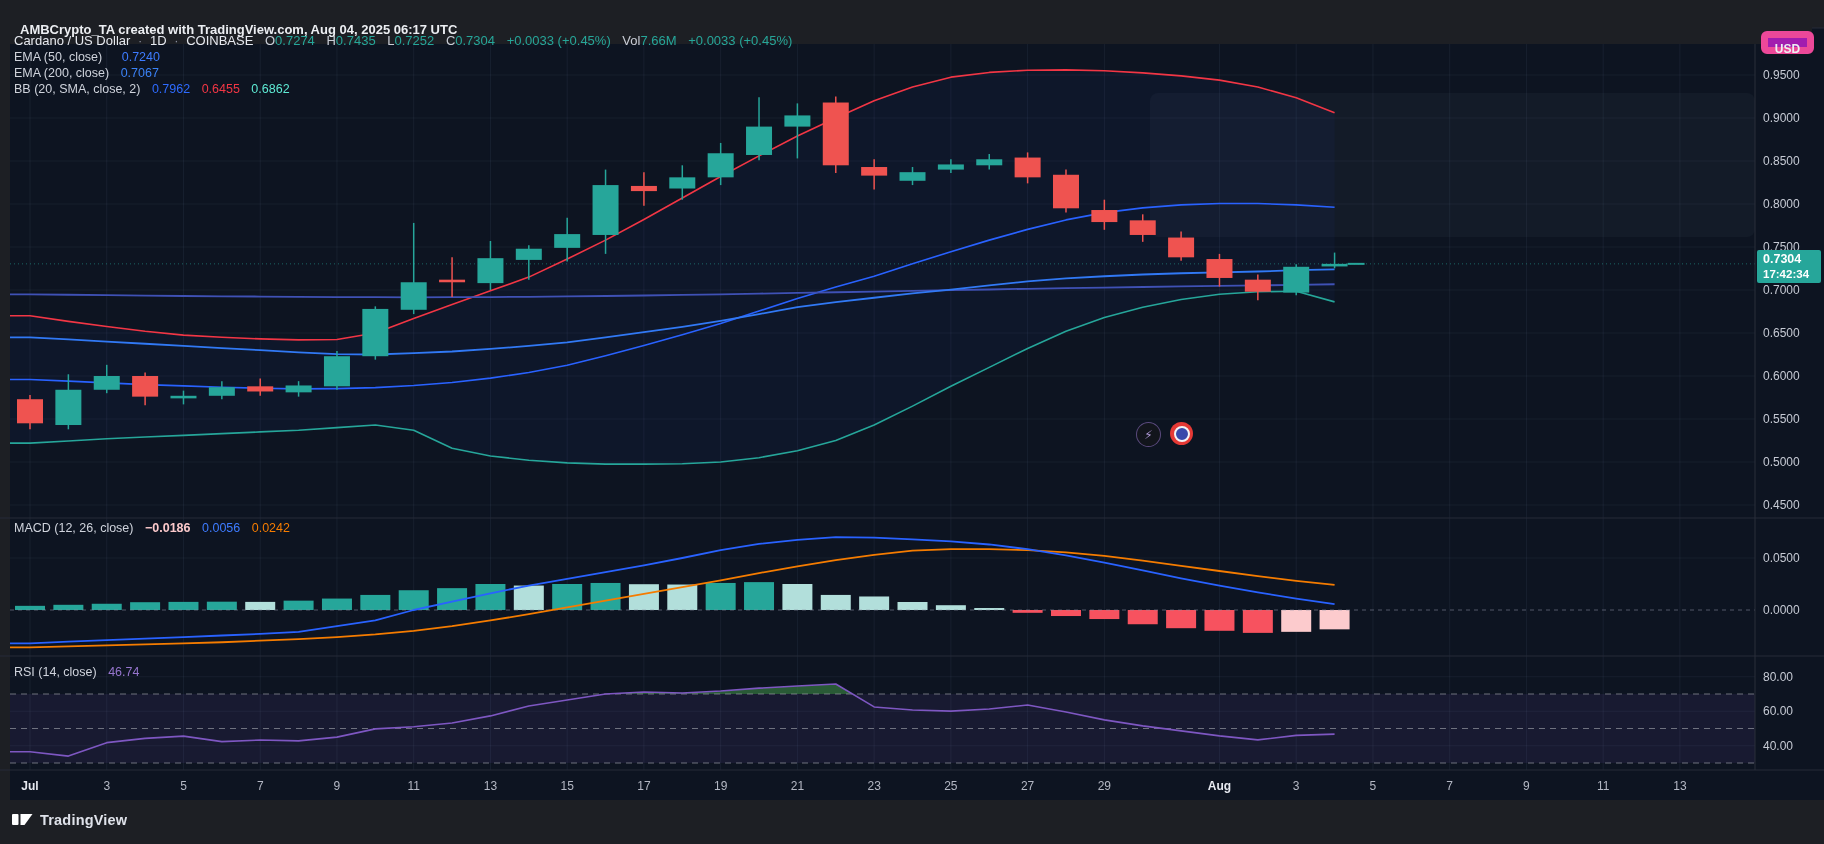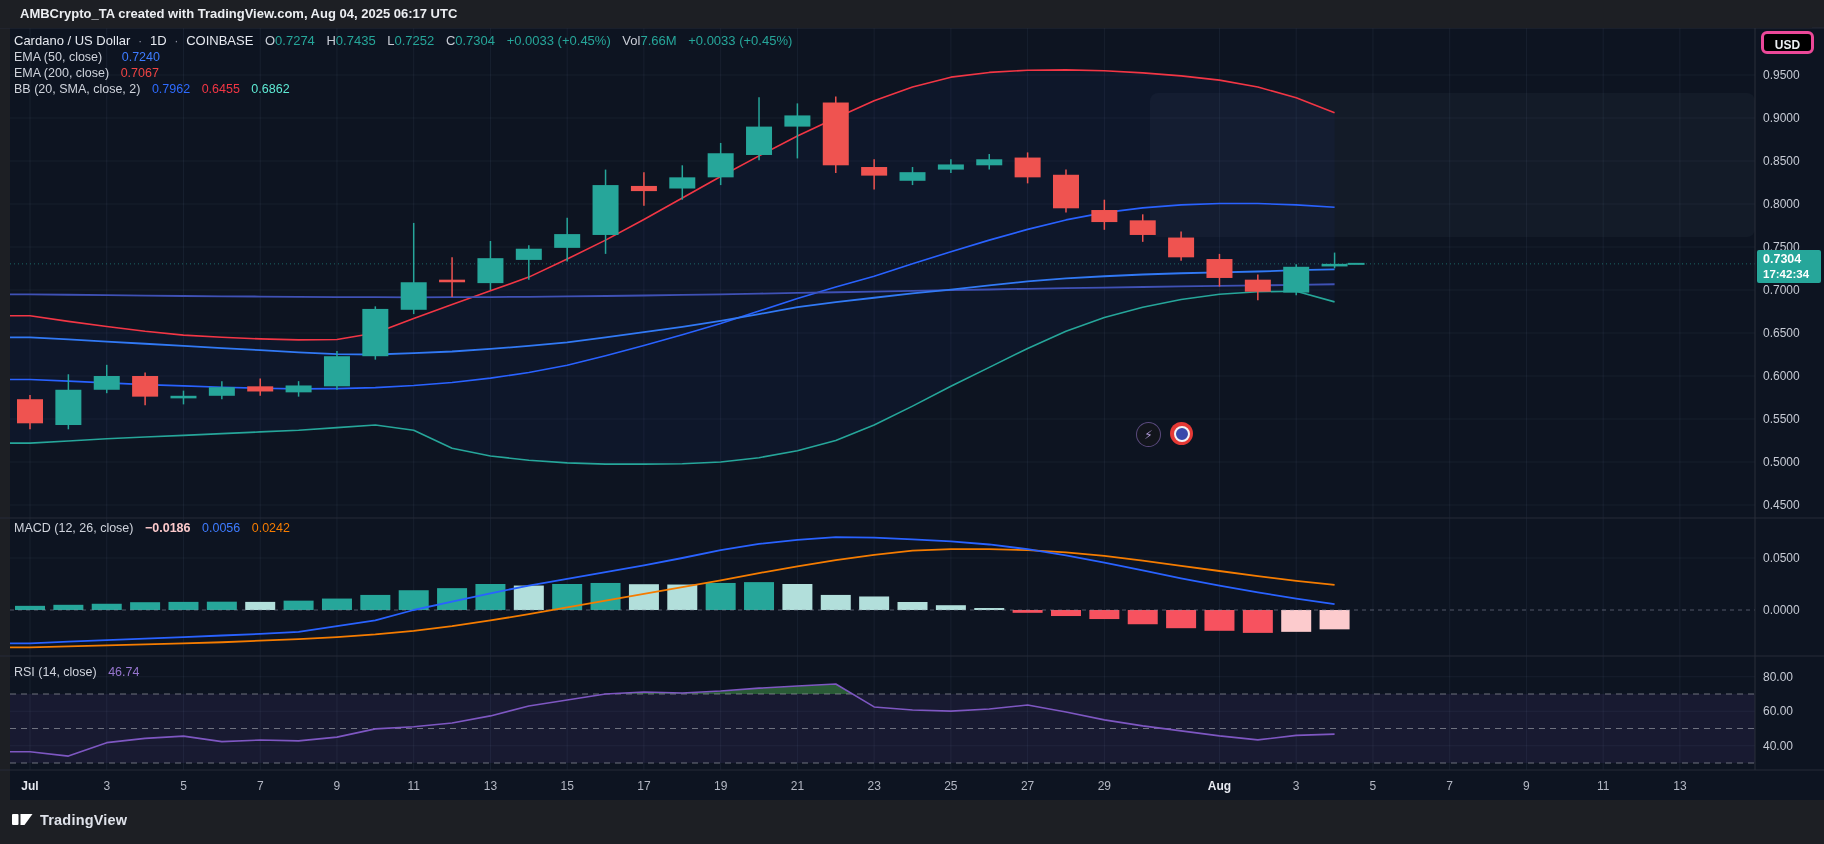--- a/index.html
+++ b/index.html
@@ -1,40 +1,40 @@
 <!DOCTYPE html>
 <html><head>
 <meta charset="utf-8">
 <style>
   html,body{margin:0;padding:0;background:#1d1f24;width:1824px;height:844px;overflow:hidden;
     font-family:"Liberation Sans","DejaVu Sans",sans-serif;-webkit-font-smoothing:antialiased;}
   #stage{position:relative;width:1824px;height:844px;}
-  .top-strip{position:absolute;left:0;top:0;width:1812px;height:28px;background:#1d1f24;}
+  .top-strip{position:absolute;left:0;top:16px;width:1812px;height:28px;background:#1d1f24;}
   .top-strip span{display:inline-block;margin-left:20px;line-height:28px;font-size:13px;font-weight:700;color:#eceef2;}
   #chart-svg{position:absolute;left:0;top:0;}
   .legend{position:absolute;left:14px;color:#cfd3dc;}
   .legend-main{top:33px;}
   .legend .row{white-space:nowrap;font-size:12.5px;line-height:16px;}
   .legend .row.first{font-size:13px;color:#e6e9f0;}
   .legend .sep{color:#8b8fa0;margin:0 4px;}
   .ohlc-l{color:#c9cdd6;margin-left:8px;}
   .val-up{color:#26a69a;}
   .val-ema50{color:#3d7bff;}
-  .val-ema200{color:#ef4444;}
+  .val-ema200{color:#3b82f6;}
   .val-bb-basis{color:#2e6bff;margin-left:8px;}
   .val-bb-upper{color:#f23645;margin-left:8px;}
   .val-bb-lower{color:#5eead4;margin-left:8px;}
   .val-macd-hist{color:#fbc9cb;margin-left:8px;font-weight:600;}
   .val-macd-line{color:#3d7bff;margin-left:8px;}
   .val-macd-sig{color:#f57c00;margin-left:8px;}
   .val-rsi{color:#9575cd;margin-left:8px;}
   .legend-macd{top:520px;}
   .legend-rsi{top:664px;}
-  .usd-btn{position:absolute;left:1761px;top:31px;width:53px;height:23px;background:#000000;
-    border:3px solid #ec4899;border-radius:6px;color:#eceef2;font-size:12px;font-weight:700;
+  .usd-btn{position:absolute;left:1761px;top:31px;width:53px;height:23px;background:#a21caf;
+    border:7px solid #ec4899;border-radius:6px;color:#eceef2;font-size:12px;font-weight:700;
     text-align:center;line-height:21px;cursor:pointer;font-family:inherit;}
   .price-badge{position:absolute;left:1757px;top:250px;width:64px;height:33px;background:#26a69a;
     border-radius:2px;color:#ffffff;padding:2px 0 0 6px;box-sizing:border-box;}
   .price-badge .p{font-size:12.5px;font-weight:700;line-height:15px;}
   .price-badge .c{font-size:11.5px;font-weight:600;line-height:14px;}
   .evt{position:absolute;width:23px;height:23px;border-radius:50%;display:flex;align-items:center;justify-content:center;}
   .evt-bolt{left:1136px;top:422px;background:#12151c;border:1px solid rgba(149,117,205,.55);color:#b39ddb;font-size:12px;}
   .evt-flag{left:1170px;top:422px;background:#e53935;}
   .evt-flag .inner{width:12px;height:12px;border-radius:50%;background:#3949ab;border:2px solid #f2f3f5;}
   .bottom-strip{position:absolute;left:0;top:800px;width:1824px;height:52px;background:#1d1f24;}

